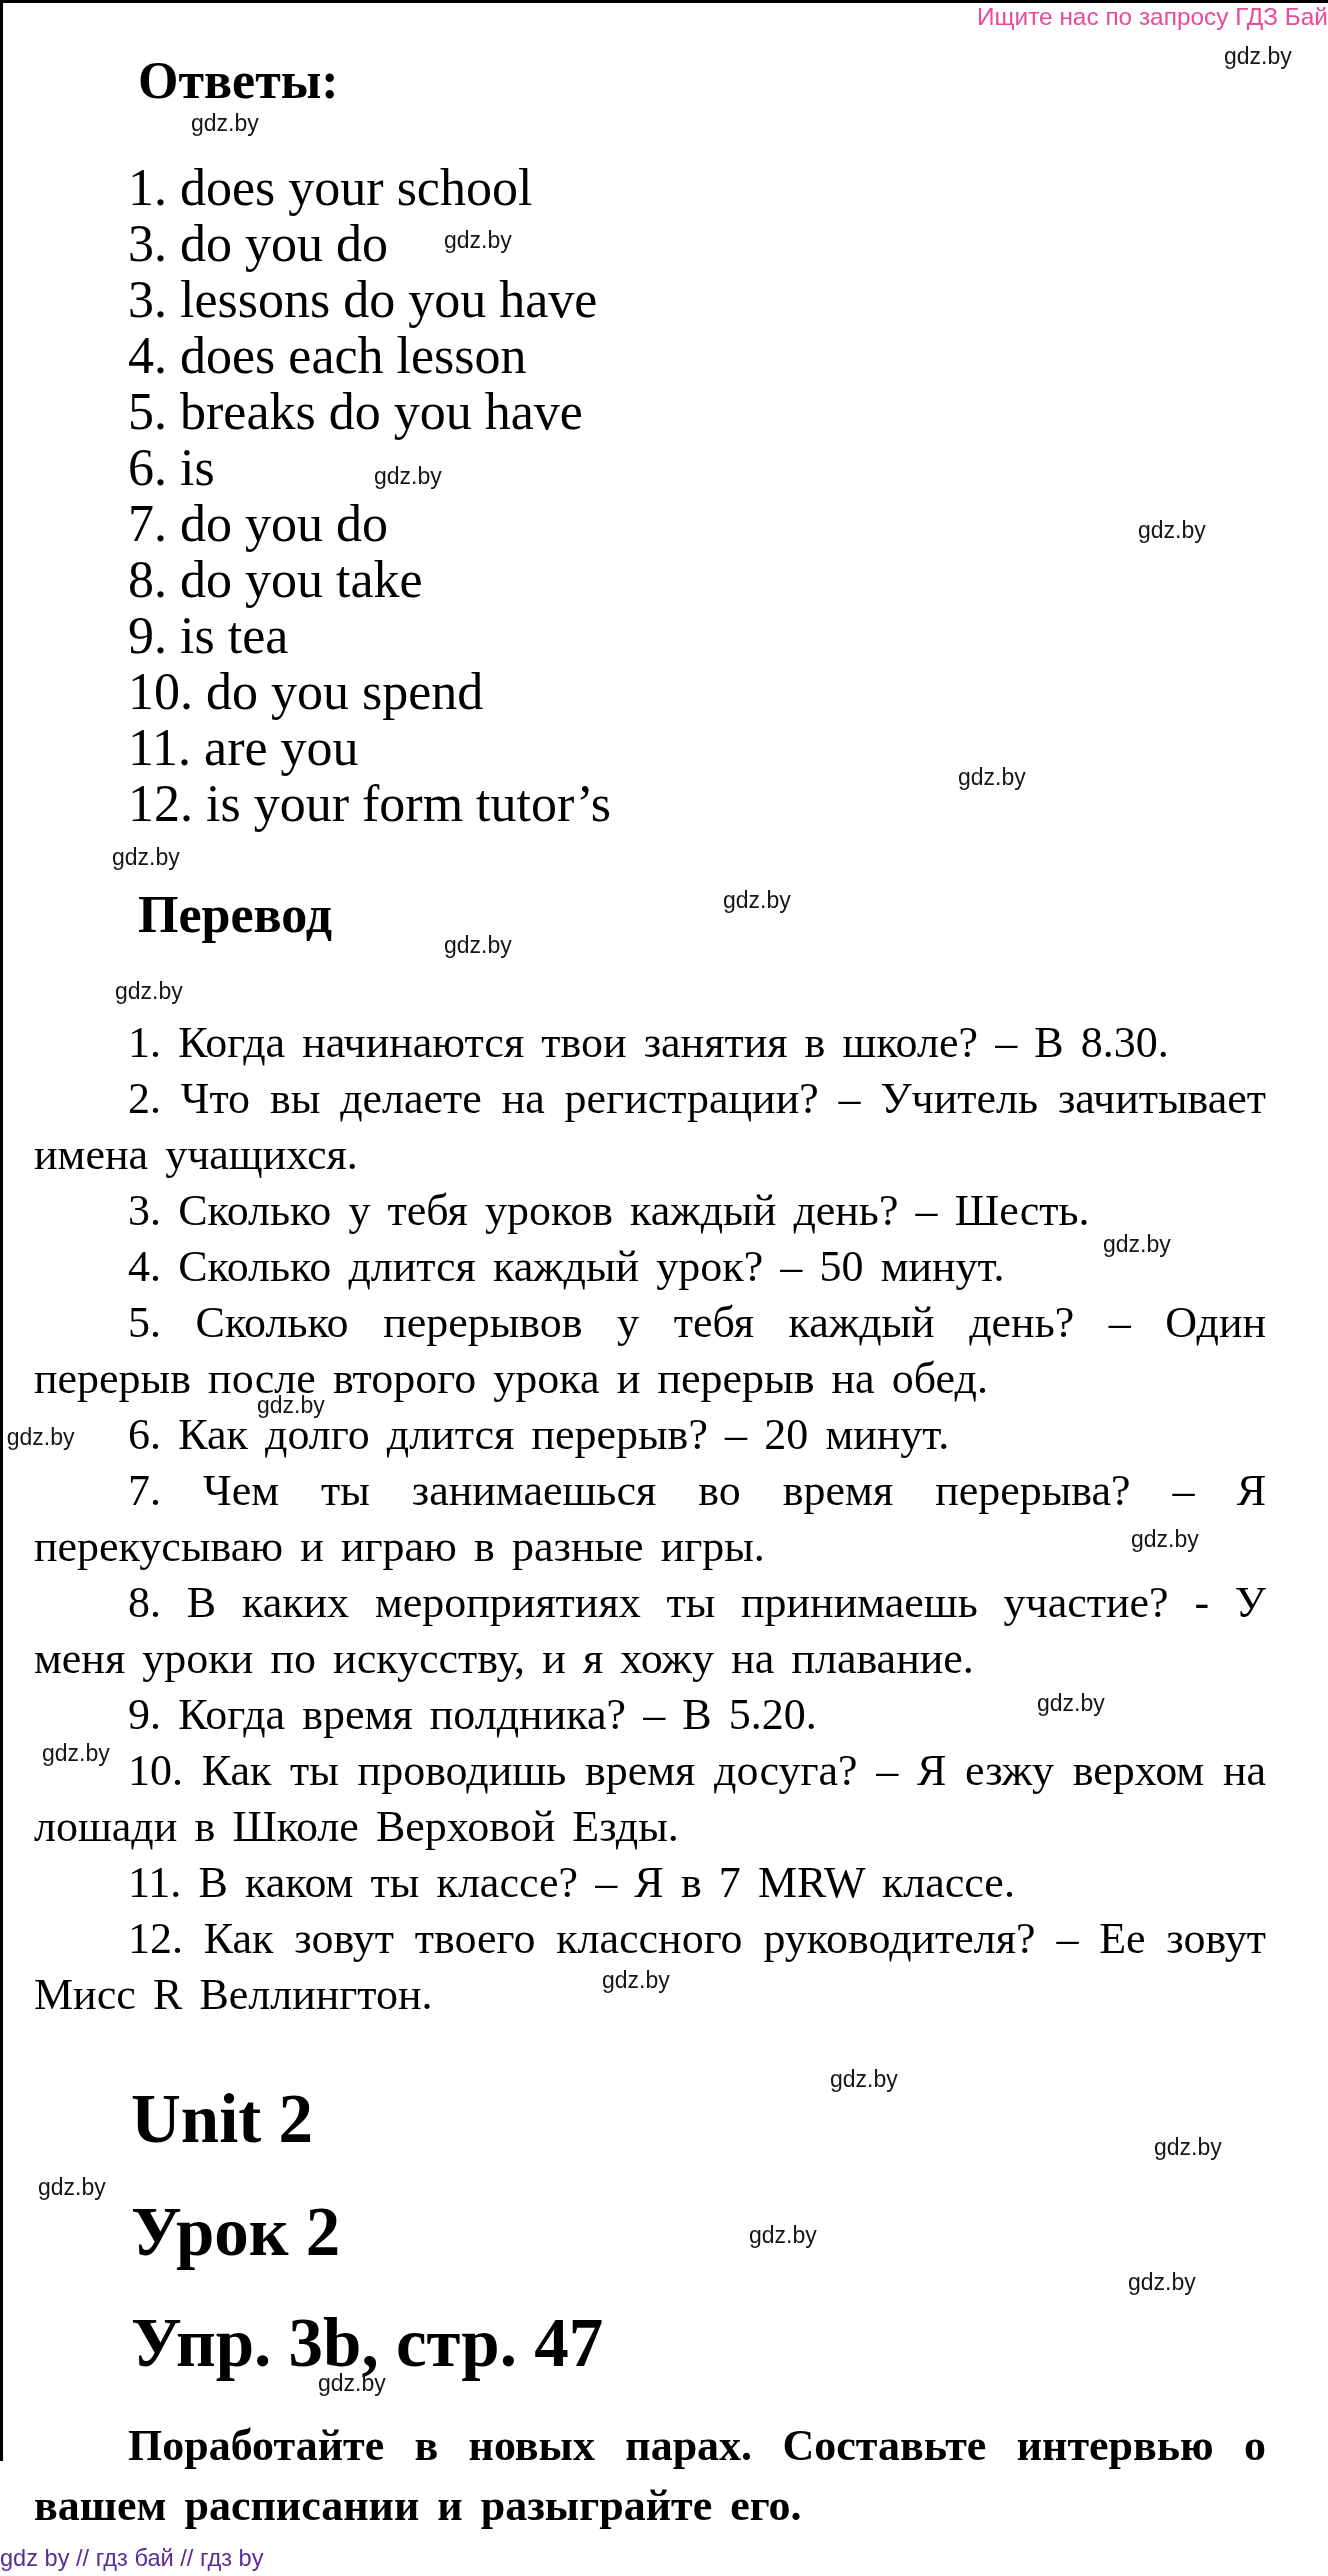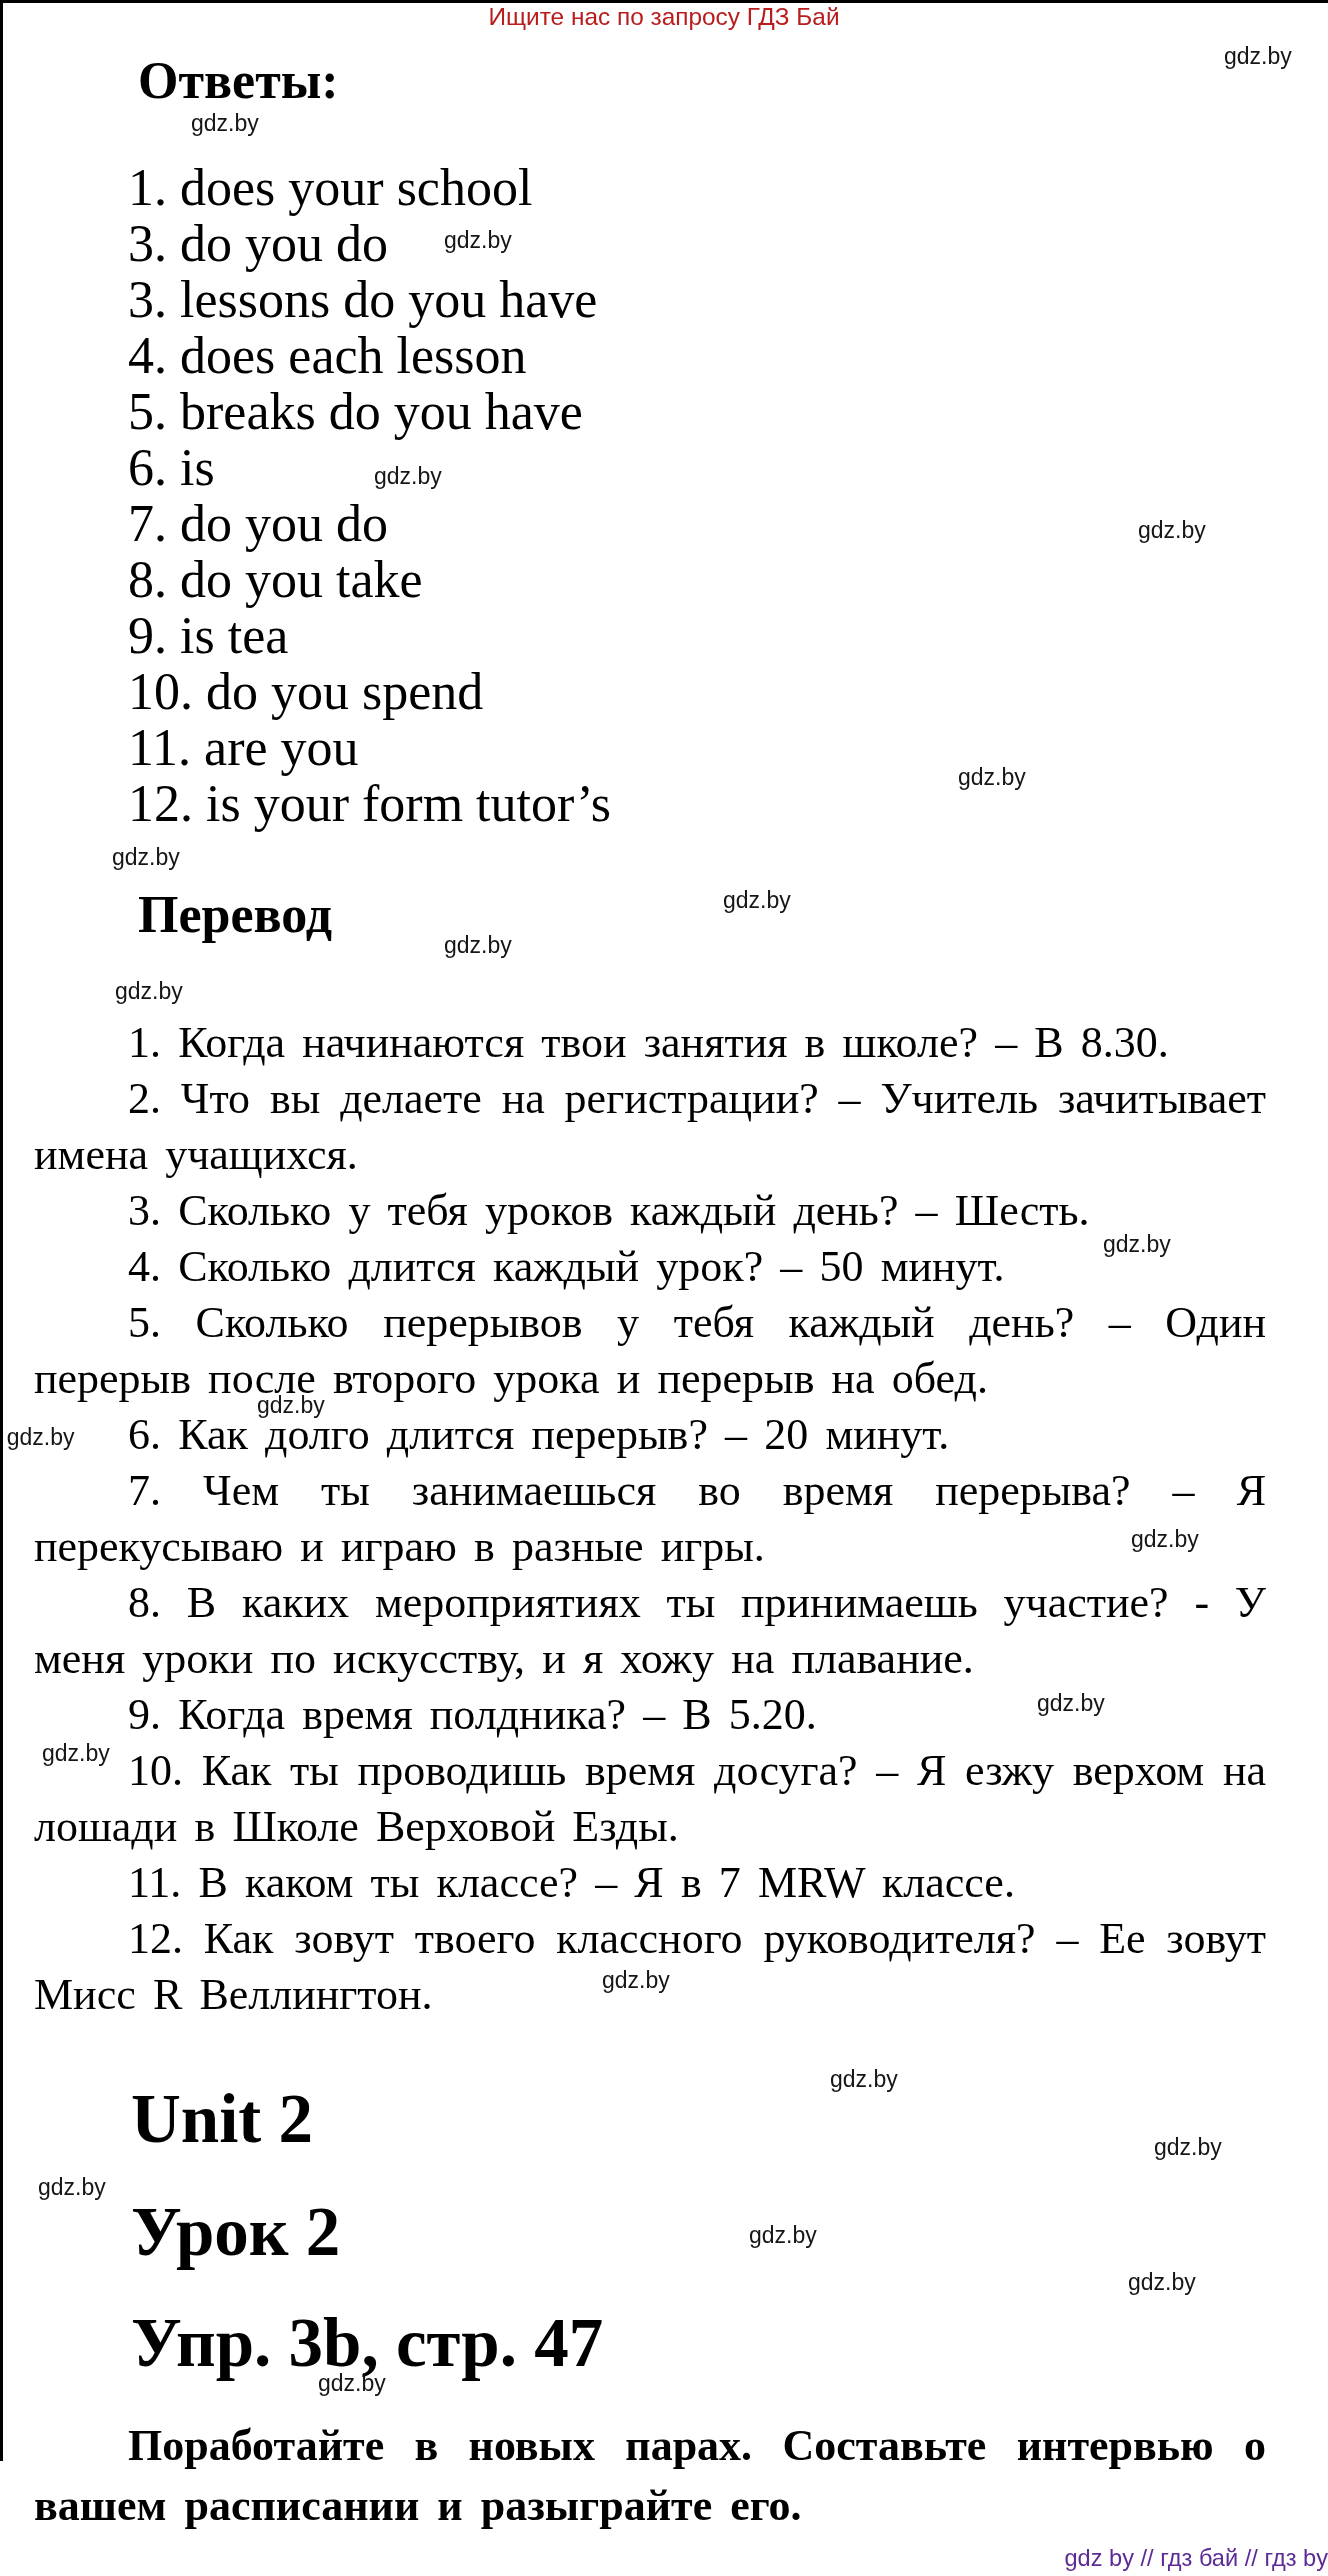--- a/index.html
+++ b/index.html
@@ -15,24 +15,24 @@
   .edge-top {
     position: absolute; left: 0; top: 0;
     width: 1328px; height: 2.5px; background: #000;
   }
   .edge-left {
     position: absolute; left: 0; top: 0;
     width: 2.5px; height: 2461px; background: #000;
   }
   .header-note {
     position: absolute; top: 1.7px; left: 0; width: 100%;
-    text-align: center;
+    text-align: right;
     font-family: "Liberation Sans", sans-serif;
     font-size: 24.4px; line-height: 29px;
-    color: #b91c1c;
+    color: #ec4899;
   }
   .h-main {
     position: absolute; left: 128px; margin: 10px;
     font-size: 52px; font-weight: bold; line-height: 1.1;
   }
   #answers-title { top: 42px; }
   #translation-title { top: 876px; }
   .answer-list {
     position: absolute; left: 128px; top: 160px;
     font-size: 52px; line-height: 56px; white-space: nowrap;
@@ -51,21 +51,21 @@
   #unit-title { top: 2082px; }
   #lesson-title { top: 2195px; }
   #exercise-title { top: 2306px; }
   .task {
     position: absolute; left: 34px; top: 2416px; width: 1232px; margin: 0;
     font-size: 44px; font-weight: bold; line-height: 60px;
     text-align: justify; text-indent: 94px; word-spacing: 0.16em;
   }
   .footer-note {
     position: absolute; top: 2544px; left: 0; width: 100%;
-    text-align: right;
+    text-align: left;
     font-family: "Liberation Sans", sans-serif;
     font-size: 23.6px; line-height: 29px;
     color: #5d2b96;
   }
   .wm {
     position: absolute;
     font-family: "Liberation Sans", sans-serif;
     font-size: 23px; line-height: 25px;
     color: #161616; white-space: nowrap;
   }

